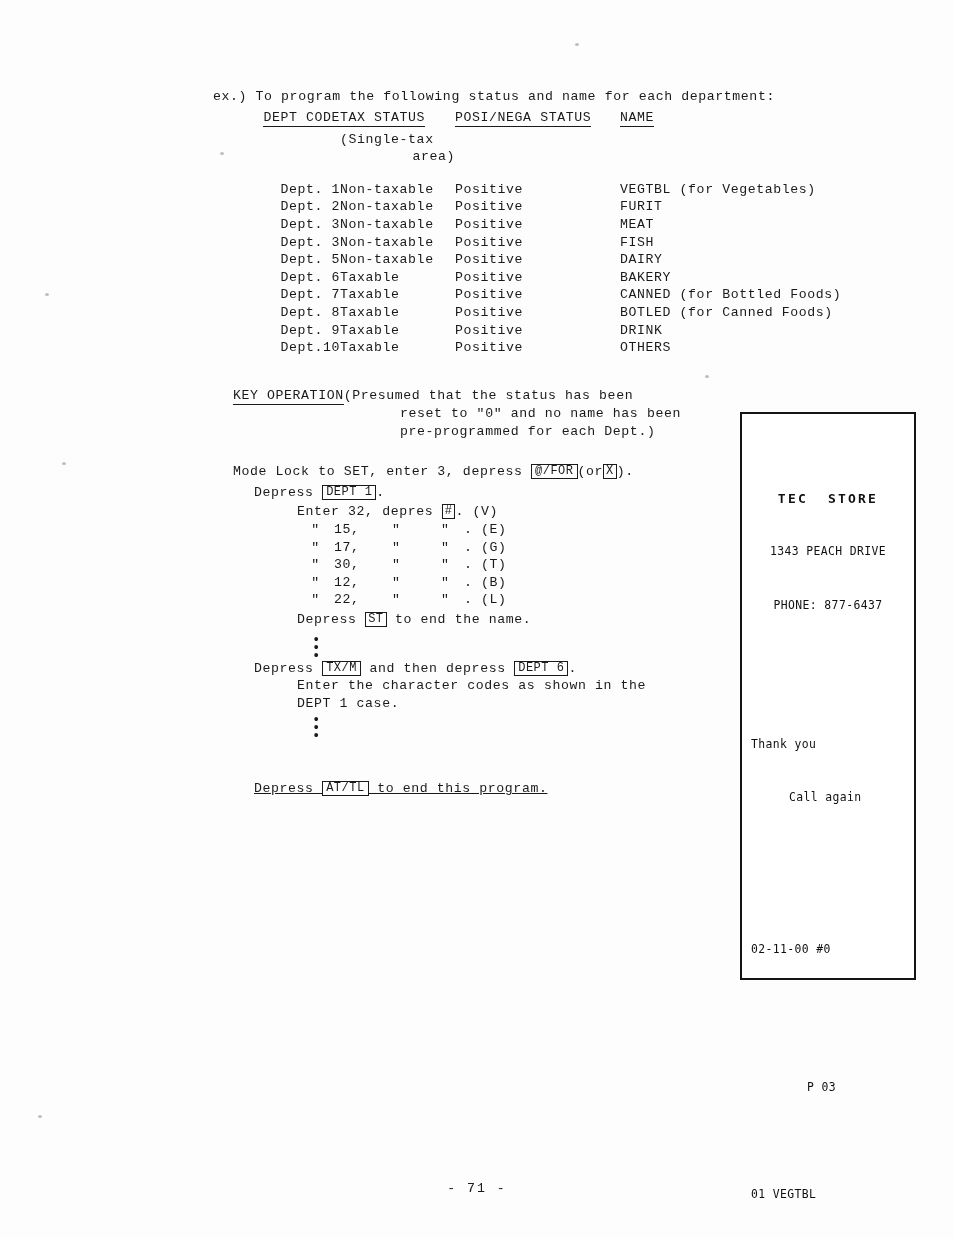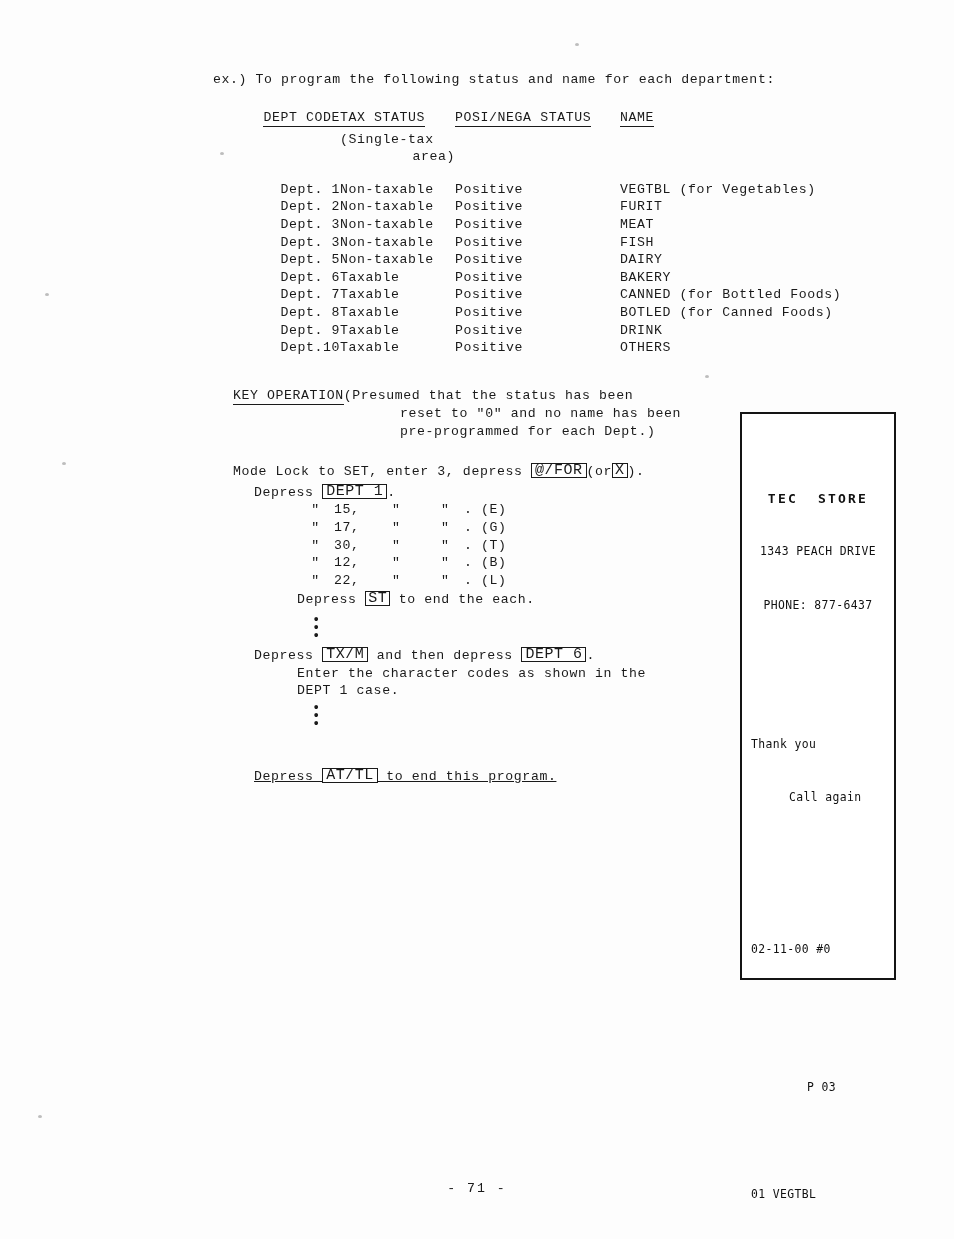--- a/index.html
+++ b/index.html
@@ -27,21 +27,21 @@
     font-size: 13.2px;
     letter-spacing: 0.6px;
     white-space: pre;
     line-height: 17.6px;
   }
 
   
   #intro-line {
     position: absolute;
     left: 213px;
-    top: 71px;
+    top: 88px;
   }
 
   
   #dept-table {
     position: absolute;
     left: 228px;
     top: 109px;
   }
   .tbl-row {
     display: flex;
@@ -73,41 +73,41 @@
     line-height: 14px;
     padding-bottom: 1px;
   }
 
   
   .key {
     display: inline-block;
     border: 1.3px solid #1a1a1a;
     padding: 0px 3px 0px 3px;
     line-height: 13px;
-    font-size: 15px;
+    font-size: 12px;
     letter-spacing: 0.5px;
     vertical-align: 1px;
     background: #fff;
   }
   .key.sm { padding: 0 2px; }
 
   
   .vdots {
     display: block;
     line-height: 8px;
     font-size: 14px;
     letter-spacing: 0;
   }
 
   
   #receipt {
     position: absolute;
     left: 740px;
     top: 412px;
-    width: 156px;
+    width: 176px;
     height: 568px;
     border: 2.2px solid #141414;
     background: #ffffff;
     box-sizing: border-box;
   }
   #receipt .r-inner {
     padding: 22px 9px 0 9px;
     font-family: "DejaVu Sans Mono", "Liberation Mono", monospace;
     font-size: 11.4px;
     line-height: 17.9px;
@@ -249,20 +249,21 @@
     <div class="mono"><span class="ko-title">KEY OPERATION</span><span>(Presumed that the status has been</span></div>
     <div class="mono" style="padding-left:167px;">reset to "0" and no name has been</div>
     <div class="mono" style="padding-left:167px;">pre-programmed for each Dept.)</div>
 
     <div style="height:23px;"></div>
 
     <div class="mono"><span>Mode Lock to SET, enter 3, depress </span><span class="key">@/FOR</span><span>(or</span><span class="key sm">X</span><span>).</span></div>
 
     <div class="mono" style="padding-left:21px;margin-top:3px;"><span>Depress </span><span class="key">DEPT 1</span><span>.</span></div>
 
+    <div class="mono" style="padding-left:64px;margin-top:2px;"><span>Enter 32, depres </span><span class="key sm">#</span><span>. (V)</span></div>
 
     <div style="padding-left:64px;">
       <div class="tbl-row mono" style="height:17.6px;">
         <div style="width:37px;text-align:center;">"</div>
         <div style="width:58px;">15,</div>
         <div style="width:49px;">"</div>
         <div style="width:23px;">"</div>
         <div>. (E)</div>
       </div>
       <div class="tbl-row mono" style="height:17.6px;">
@@ -288,29 +289,29 @@
       </div>
       <div class="tbl-row mono" style="height:17.6px;">
         <div style="width:37px;text-align:center;">"</div>
         <div style="width:58px;">22,</div>
         <div style="width:49px;">"</div>
         <div style="width:23px;">"</div>
         <div>. (L)</div>
       </div>
     </div>
 
-    <div class="mono" style="padding-left:64px;margin-top:2px;"><span>Depress </span><span class="key sm">ST</span><span> to end the each.</span></div>
+    <div class="mono" style="padding-left:64px;margin-top:2px;"><span>Depress </span><span class="key sm">ST</span><span> to end the name.</span></div>
 
     <div style="padding-left:79px;margin-top:7px;">
       <span class="vdots mono">•</span>
       <span class="vdots mono">•</span>
       <span class="vdots mono">•</span>
     </div>
 
-    <div class="mono" style="padding-left:21px;margin-top:7px;"><span>Depress </span><span class="key">TX/M</span><span> and then depress </span><span class="key">DEPT 6</span><span>.</span></div>
+    <div class="mono" style="padding-left:21px;"><span>Depress </span><span class="key">TX/M</span><span> and then depress </span><span class="key">DEPT 6</span><span>.</span></div>
 
     <div class="mono" style="padding-left:64px;">Enter the character codes as shown in the</div>
     <div class="mono" style="padding-left:64px;">DEPT 1 case.</div>
 
     <div style="padding-left:79px;margin-top:4px;">
       <span class="vdots mono">•</span>
       <span class="vdots mono">•</span>
       <span class="vdots mono">•</span>
     </div>
 

